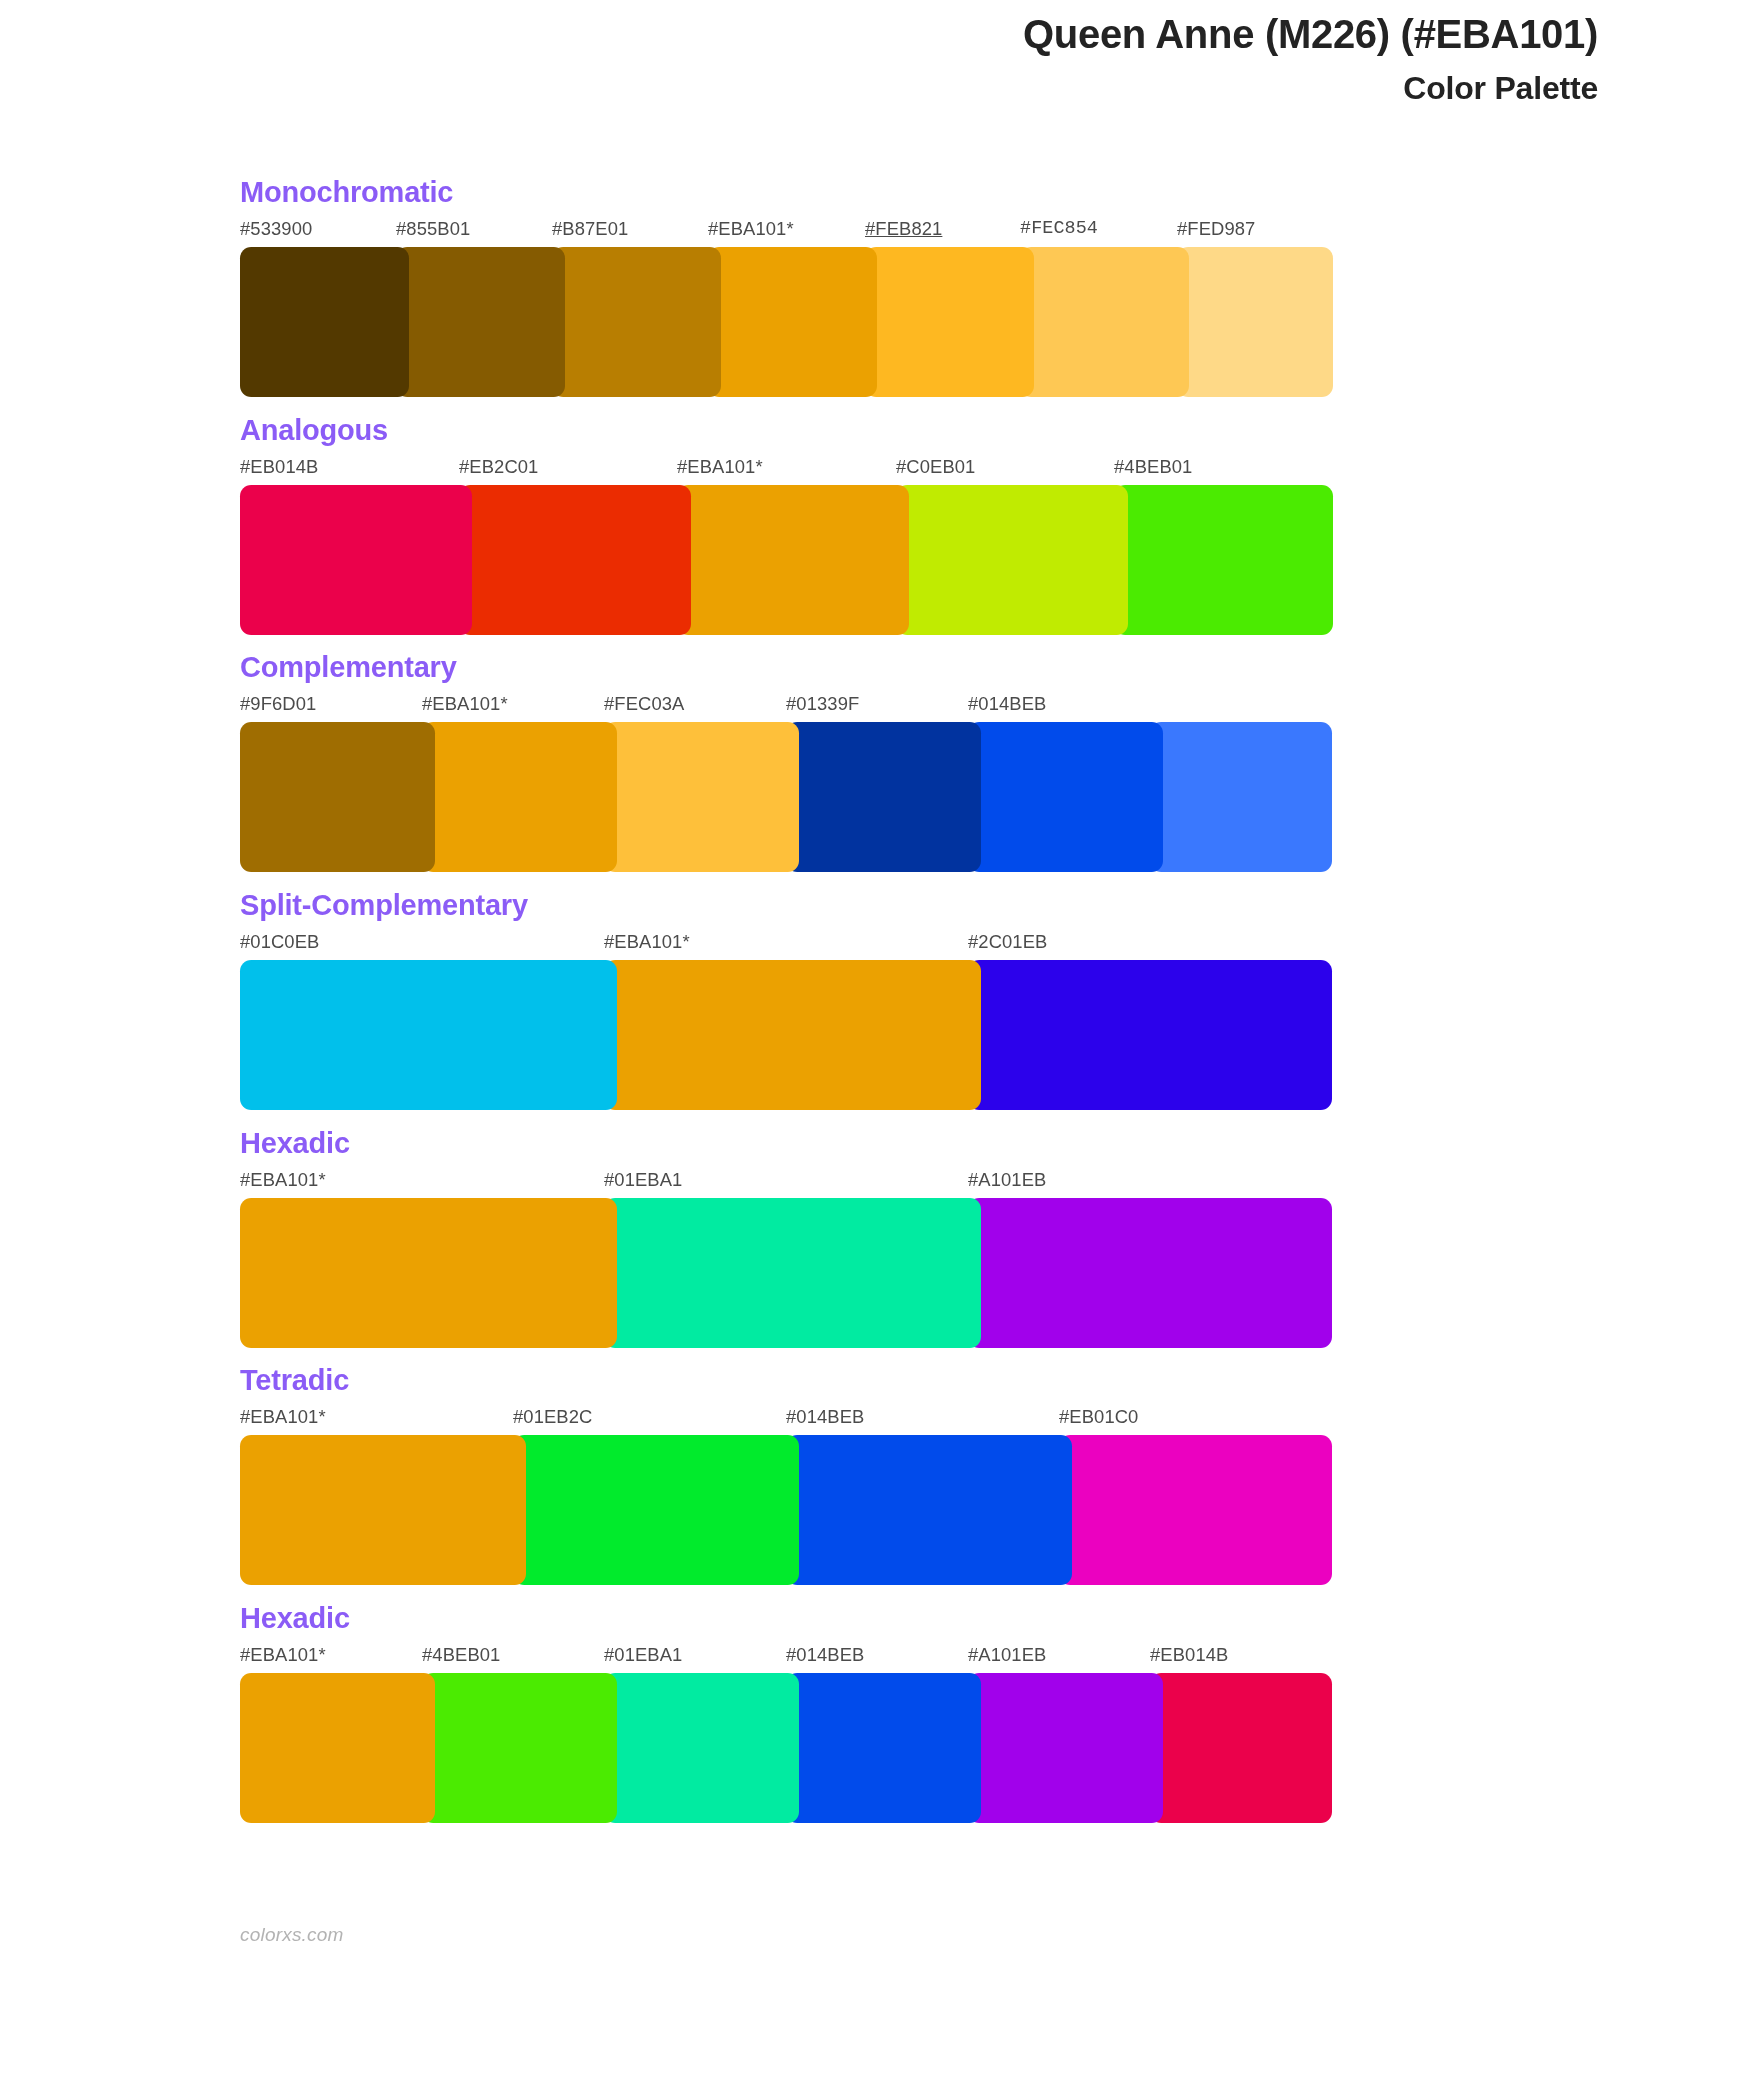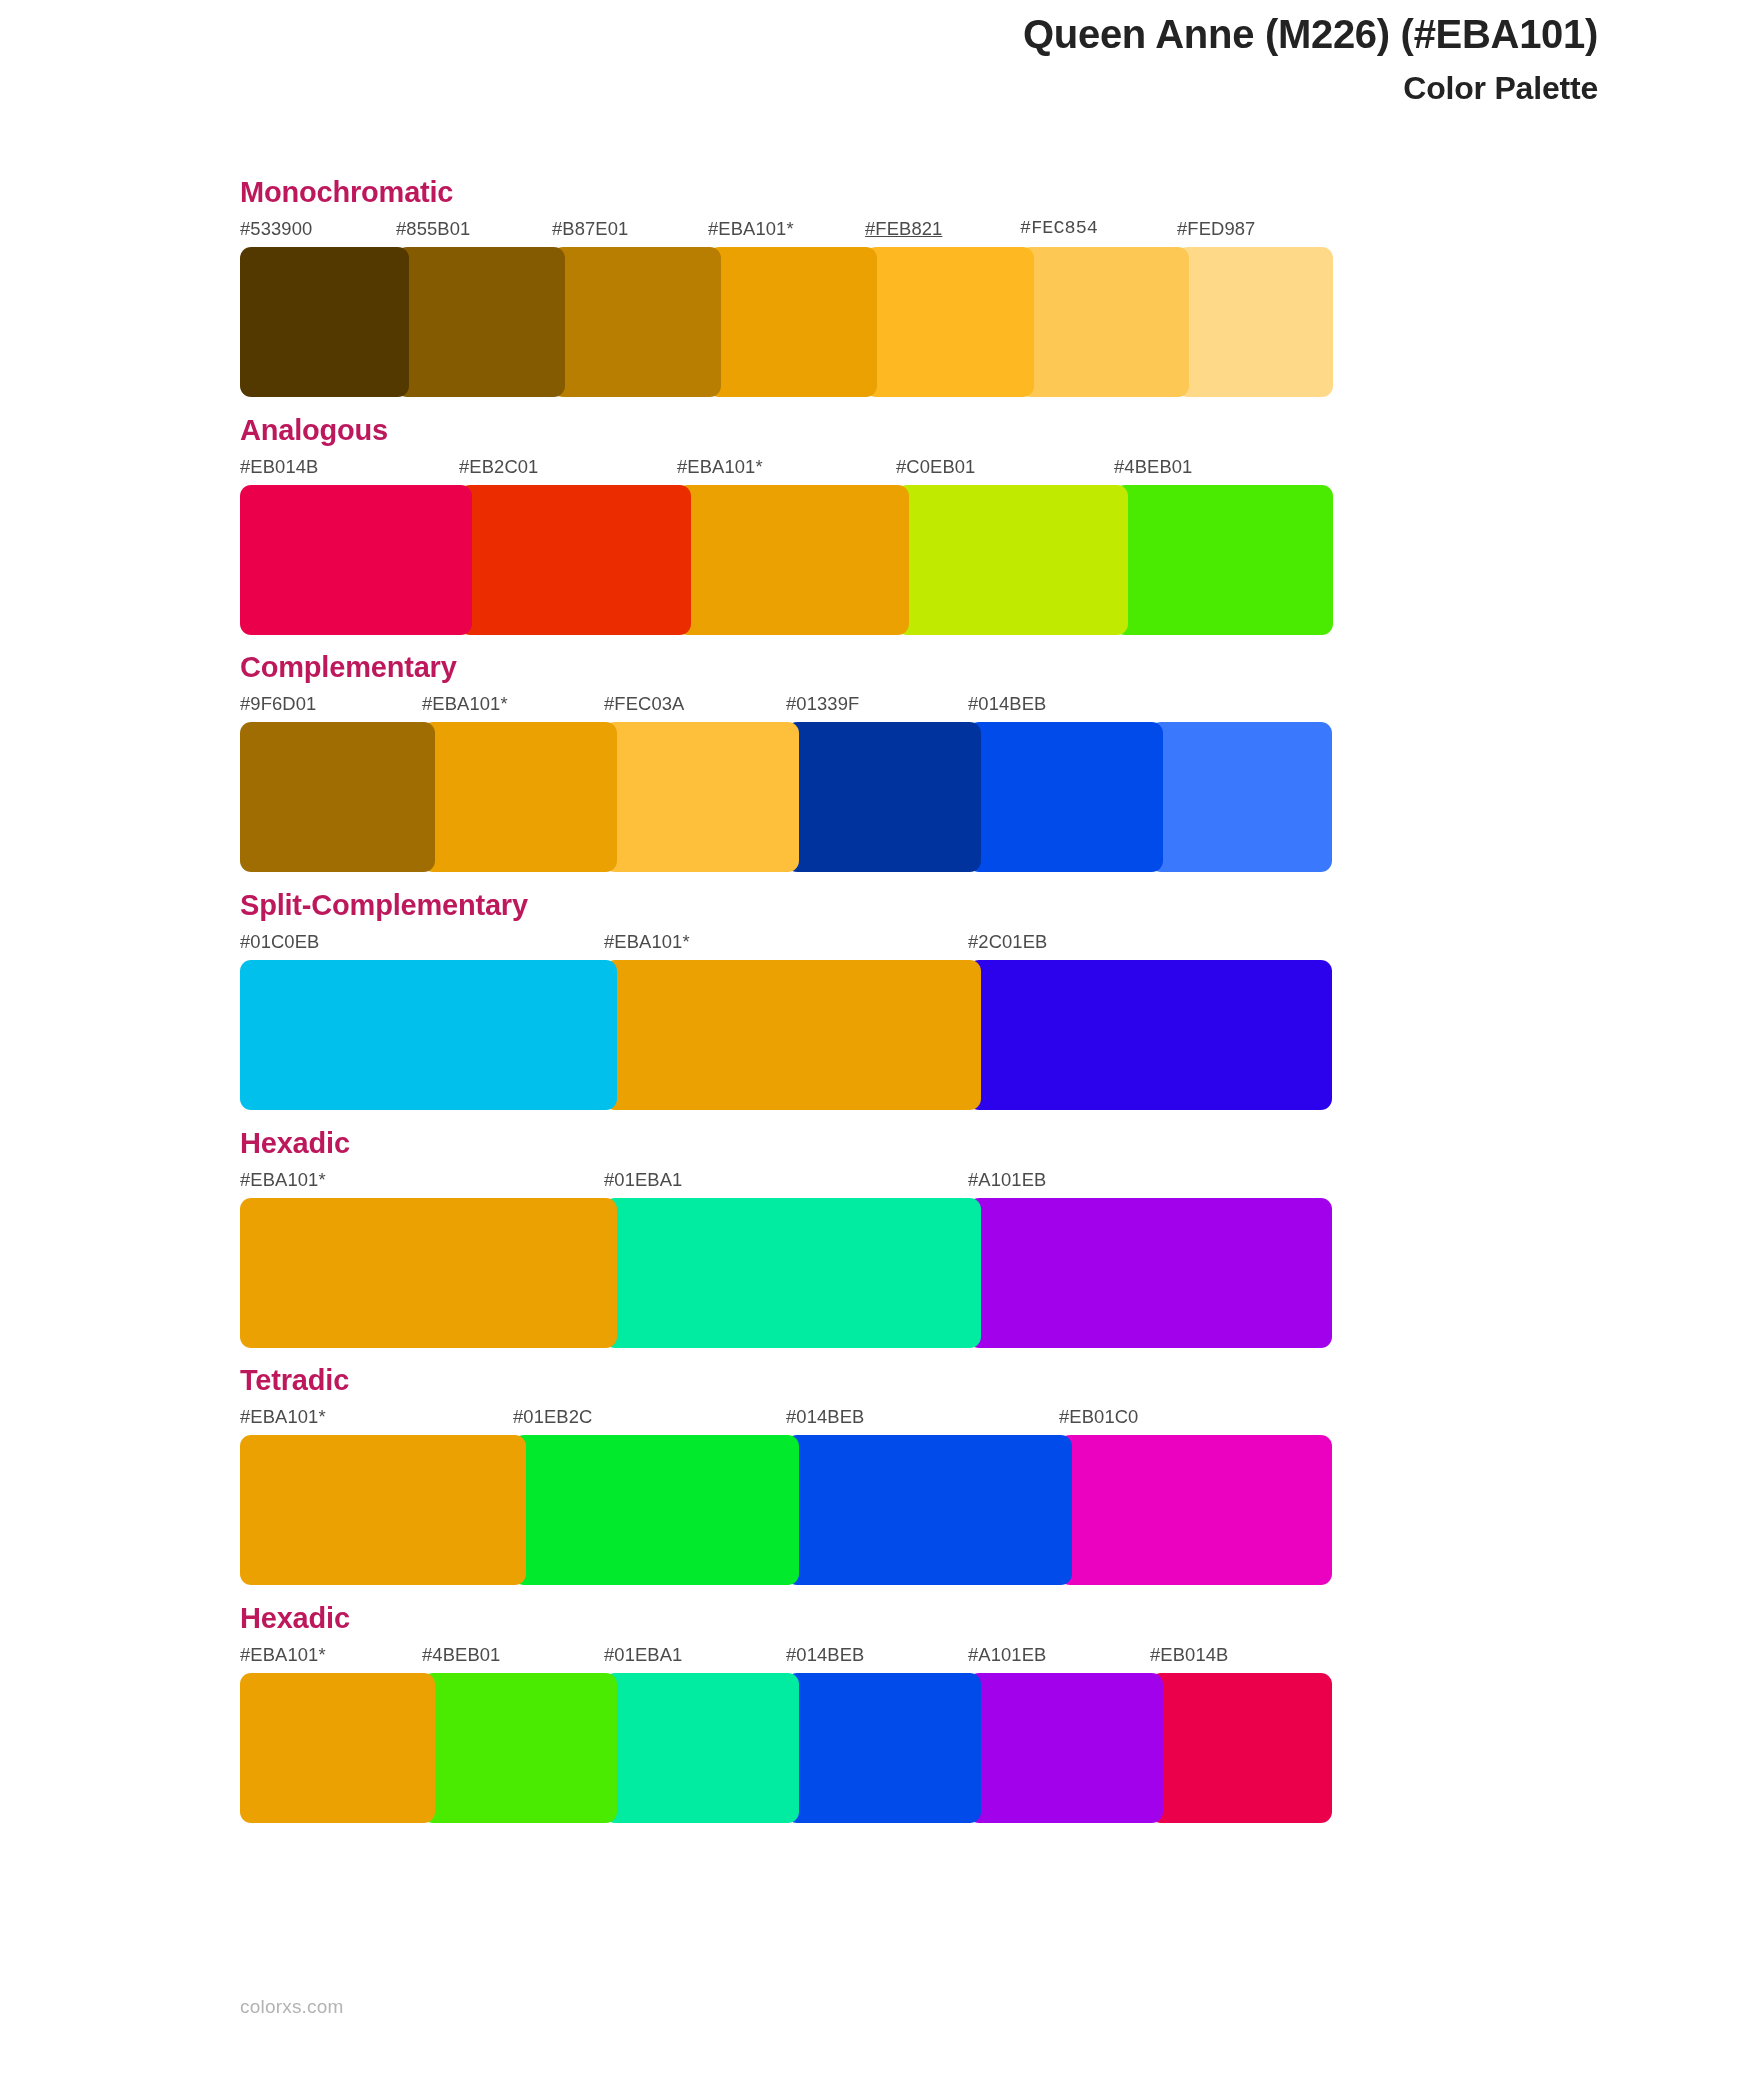--- a/index.html
+++ b/index.html
@@ -58,21 +58,21 @@
     width: 1358px;
   }
 
   .section {
     position: relative;
     margin-bottom: 17.6px;
   }
   .section-heading {
     font-size: 29px;
     font-weight: bold;
-    color: #be185d;
+    color: #8b5cf6;
     letter-spacing: -0.2px;
     margin: 0 0 11.2px 0;
     line-height: 1.1;
     white-space: nowrap;
   }
 
   .labels-row {
     position: relative;
     height: 27px;
   }
@@ -99,26 +99,27 @@
   }
 
   
   .section[data-h="188"] .swatch-row { height: 150px; }
   .section[data-h="188"] .swatch { height: 150px; }
 
   
   .footer {
     position: absolute;
     left: 240px;
-    top: 1997px;
+    top: 1925px;
     font-size: 19px;
     color: #b3b3b3;
     letter-spacing: 0.2px;
     line-height: 1;
     white-space: nowrap;
+    font-style: italic;
   }
 </style>
 </head>
 <body>
 
 <div class="page">
 
   <div class="header">
     <h1 class="page-title">Queen Anne (M226) (#EBA101)</h1>
     <h2 class="page-subtitle">Color Palette</h2>

